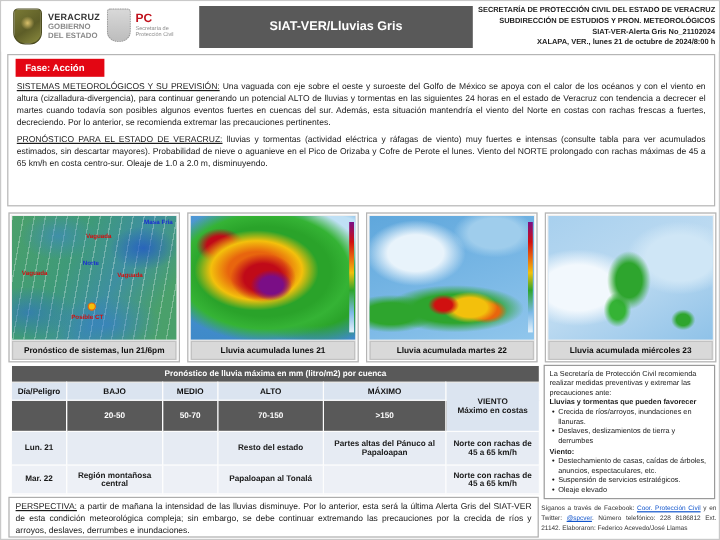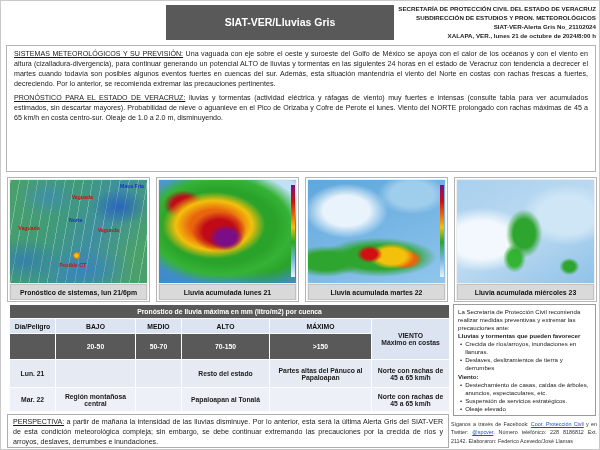--- a/index.html
+++ b/index.html
@@ -103,32 +103,48 @@
   
   .persp { position:absolute; left:6px; top:413px; width:442px; height:34px; border:1px solid #adadad; padding:3px 5px; font-size:7.1px; line-height:1.38; text-align:justify; }
   .foot { position:absolute; left:450px; top:419px; width:146px; font-size:5.4px; line-height:1.55; color:#333; text-align:justify; }
 </style>
 </head>
 <body>
 
 <div class="page">
 
   <div class="hdr">
+    <div class="logo-ver">
+      <div class="shield-ver"></div>
+      <div class="logo-ver-txt">
+        <div class="l1">VERACRUZ</div>
+        <div class="l2">GOBIERNO</div>
+        <div class="l3">DEL ESTADO</div>
+      </div>
+    </div>
+    <div class="logo-pc">
+      <div class="shield-pc"></div>
+      <div class="logo-pc-txt">
+        <div class="pc">PC</div>
+        <div class="pc-sub">Secretaría de Protección Civil</div>
+      </div>
+    </div>
     <div class="title-box">
       <div>SIAT-VER/Lluvias Gris</div>
     </div>
     <div class="hdr-right">
       <div>SECRETARÍA DE PROTECCIÓN CIVIL DEL ESTADO DE VERACRUZ</div>
       <div>SUBDIRECCIÓN DE ESTUDIOS Y PRON. METEOROLÓGICOS</div>
       <div>SIAT-VER-Alerta Gris No_21102024</div>
       <div>XALAPA, VER., lunes 21 de octubre de 2024/8:00 h</div>
     </div>
   </div>
 
   <div class="box-texts">
+    <span class="phase">Fase: Acción</span>
     <p class="para"><span class="seg-b seg-u">SISTEMAS METEOROLÓGICOS Y SU PREVISIÓN:</span><span> Una </span><span class="seg-b">vaguada</span><span> con eje sobre el oeste y suroeste del Golfo de México se apoya con el </span><span class="seg-b">calor de los océanos y con el viento en altura (cizalladura-divergencia),</span><span> para continuar generando un </span><span class="seg-b">potencial ALTO de lluvias y tormentas</span><span> en las siguientes 24 horas en el estado de Veracruz con tendencia a decrecer el martes cuando todavía son posibles algunos eventos fuertes en cuencas del sur. Además, esta situación mantendría el </span><span class="seg-b">viento del Norte</span><span> en costas con rachas frescas a fuertes, decreciendo. Por lo anterior, se recomienda extremar las precauciones pertinentes.</span></p>
     <p class="para"><span class="seg-b seg-u">PRONÓSTICO PARA EL ESTADO DE VERACRUZ:</span><span> lluvias y tormentas (actividad eléctrica y ráfagas de viento) muy fuertes e intensas (consulte tabla para ver acumulados estimados, </span><span class="seg-b">sin descartar mayores</span><span>). Probabilidad de nieve o aguanieve en el Pico de Orizaba y Cofre de Perote el lunes. Viento del </span><span class="seg-b">NORTE prolongado con rachas máximas de 45 a 65 km/h en costa centro-sur. Oleaje de 1.0 a 2.0 m, disminuyendo.</span></p>
   </div>
 
   <div class="maps">
     <div class="map-card">
       <div class="map-img m1">
         <span class="mlabel blue-lab" style="right:3px; top:3px;">Masa Fría</span>
         <span class="mlabel red-lab" style="left:45%; top:14%;">Vaguada</span>
         <span class="mlabel red-lab" style="left:6%; top:44%;">Vaguada</span>

